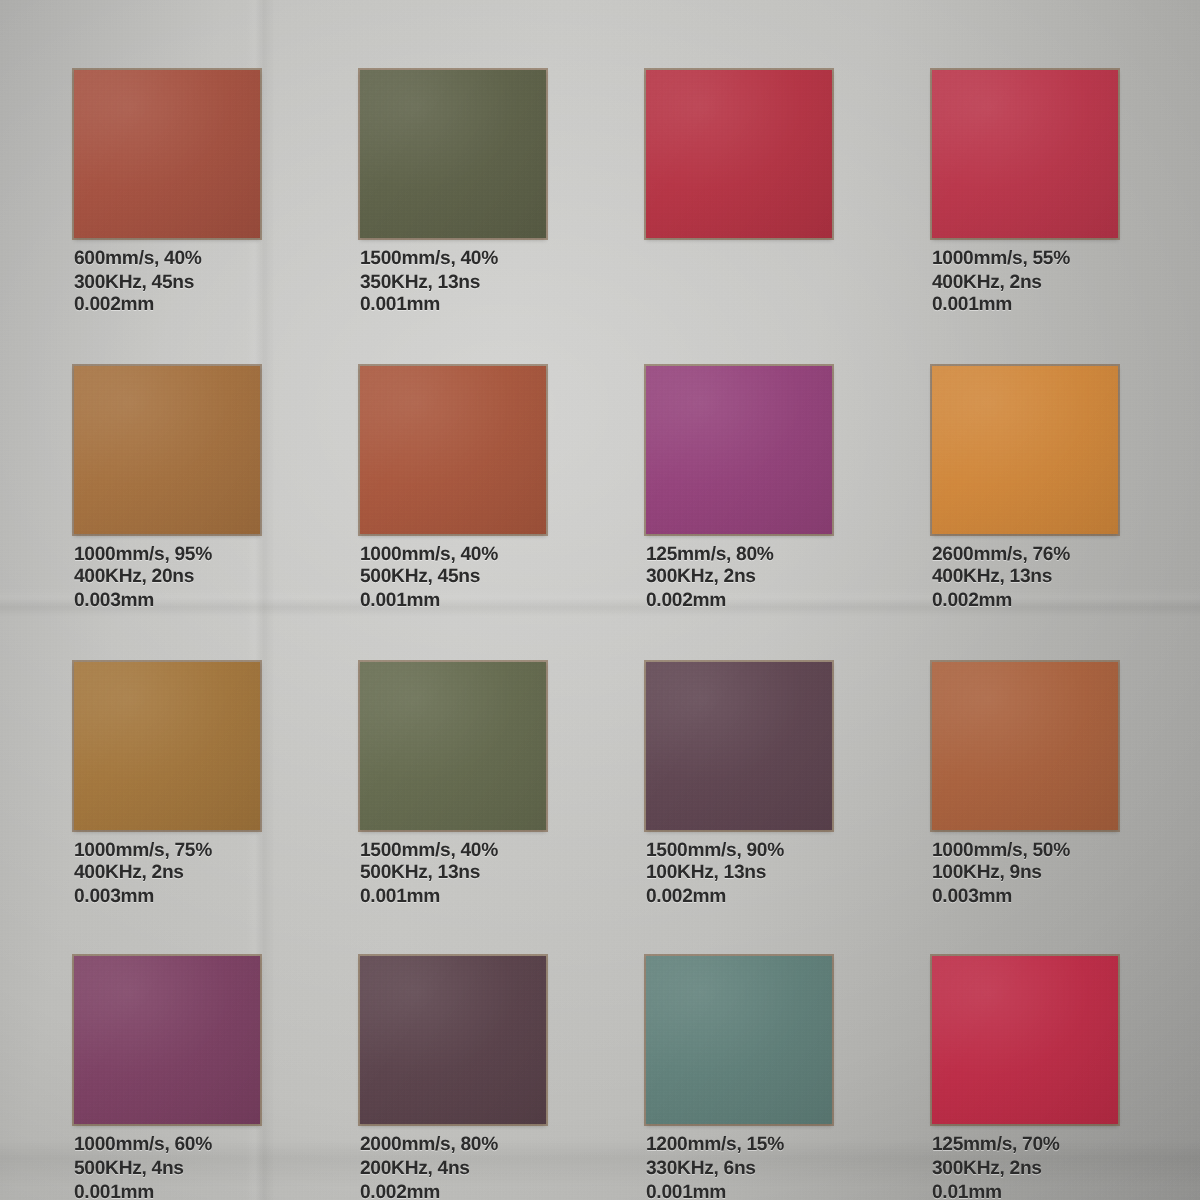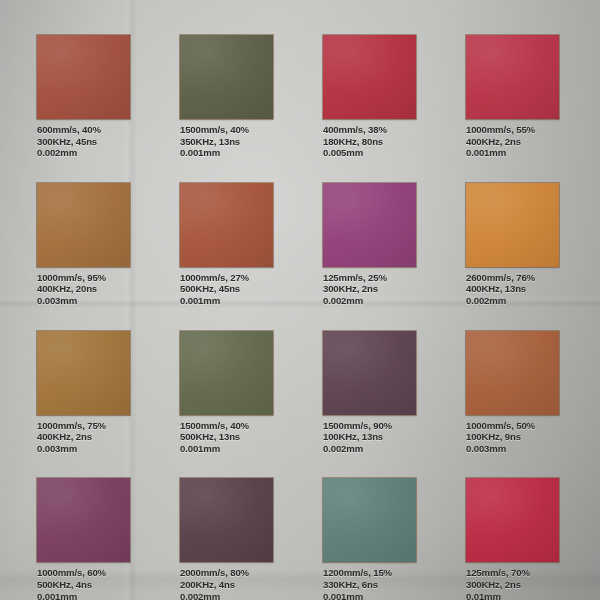--- a/index.html
+++ b/index.html
@@ -133,54 +133,49 @@
     <div class="cell">
       <div class="swatch" style="background: rgb(93, 97, 72);"></div>
       <div class="caption">
         <span class="line">1500mm/s, 40%</span>
         <span class="line">350KHz, 13ns</span>
         <span class="line">0.001mm</span>
       </div>
     </div>
     <div class="cell">
       <div class="swatch" style="background: rgb(181, 50, 67);"></div>
-      <div class="caption">
-        <span class="line">400mm/s, 38%</span>
-        <span class="line">180KHz, 80ns</span>
-        <span class="line">0.005mm</span>
-      </div>
     </div>
     <div class="cell">
       <div class="swatch" style="background: rgb(185, 52, 73);"></div>
       <div class="caption">
         <span class="line">1000mm/s, 55%</span>
         <span class="line">400KHz, 2ns</span>
         <span class="line">0.001mm</span>
       </div>
     </div>
     <div class="cell">
       <div class="swatch" style="background: rgb(164, 112, 62);"></div>
       <div class="caption">
         <span class="line">1000mm/s, 95%</span>
         <span class="line">400KHz, 20ns</span>
         <span class="line">0.003mm</span>
       </div>
     </div>
     <div class="cell">
       <div class="swatch" style="background: rgb(168, 86, 60);"></div>
       <div class="caption">
-        <span class="line">1000mm/s, 27%</span>
+        <span class="line">1000mm/s, 40%</span>
         <span class="line">500KHz, 45ns</span>
         <span class="line">0.001mm</span>
       </div>
     </div>
     <div class="cell">
       <div class="swatch" style="background: rgb(147, 65, 122);"></div>
       <div class="caption">
-        <span class="line">125mm/s, 25%</span>
+        <span class="line">125mm/s, 80%</span>
         <span class="line">300KHz, 2ns</span>
         <span class="line">0.002mm</span>
       </div>
     </div>
     <div class="cell">
       <div class="swatch" style="background: rgb(208, 134, 57);"></div>
       <div class="caption">
         <span class="line">2600mm/s, 76%</span>
         <span class="line">400KHz, 13ns</span>
         <span class="line">0.002mm</span>

